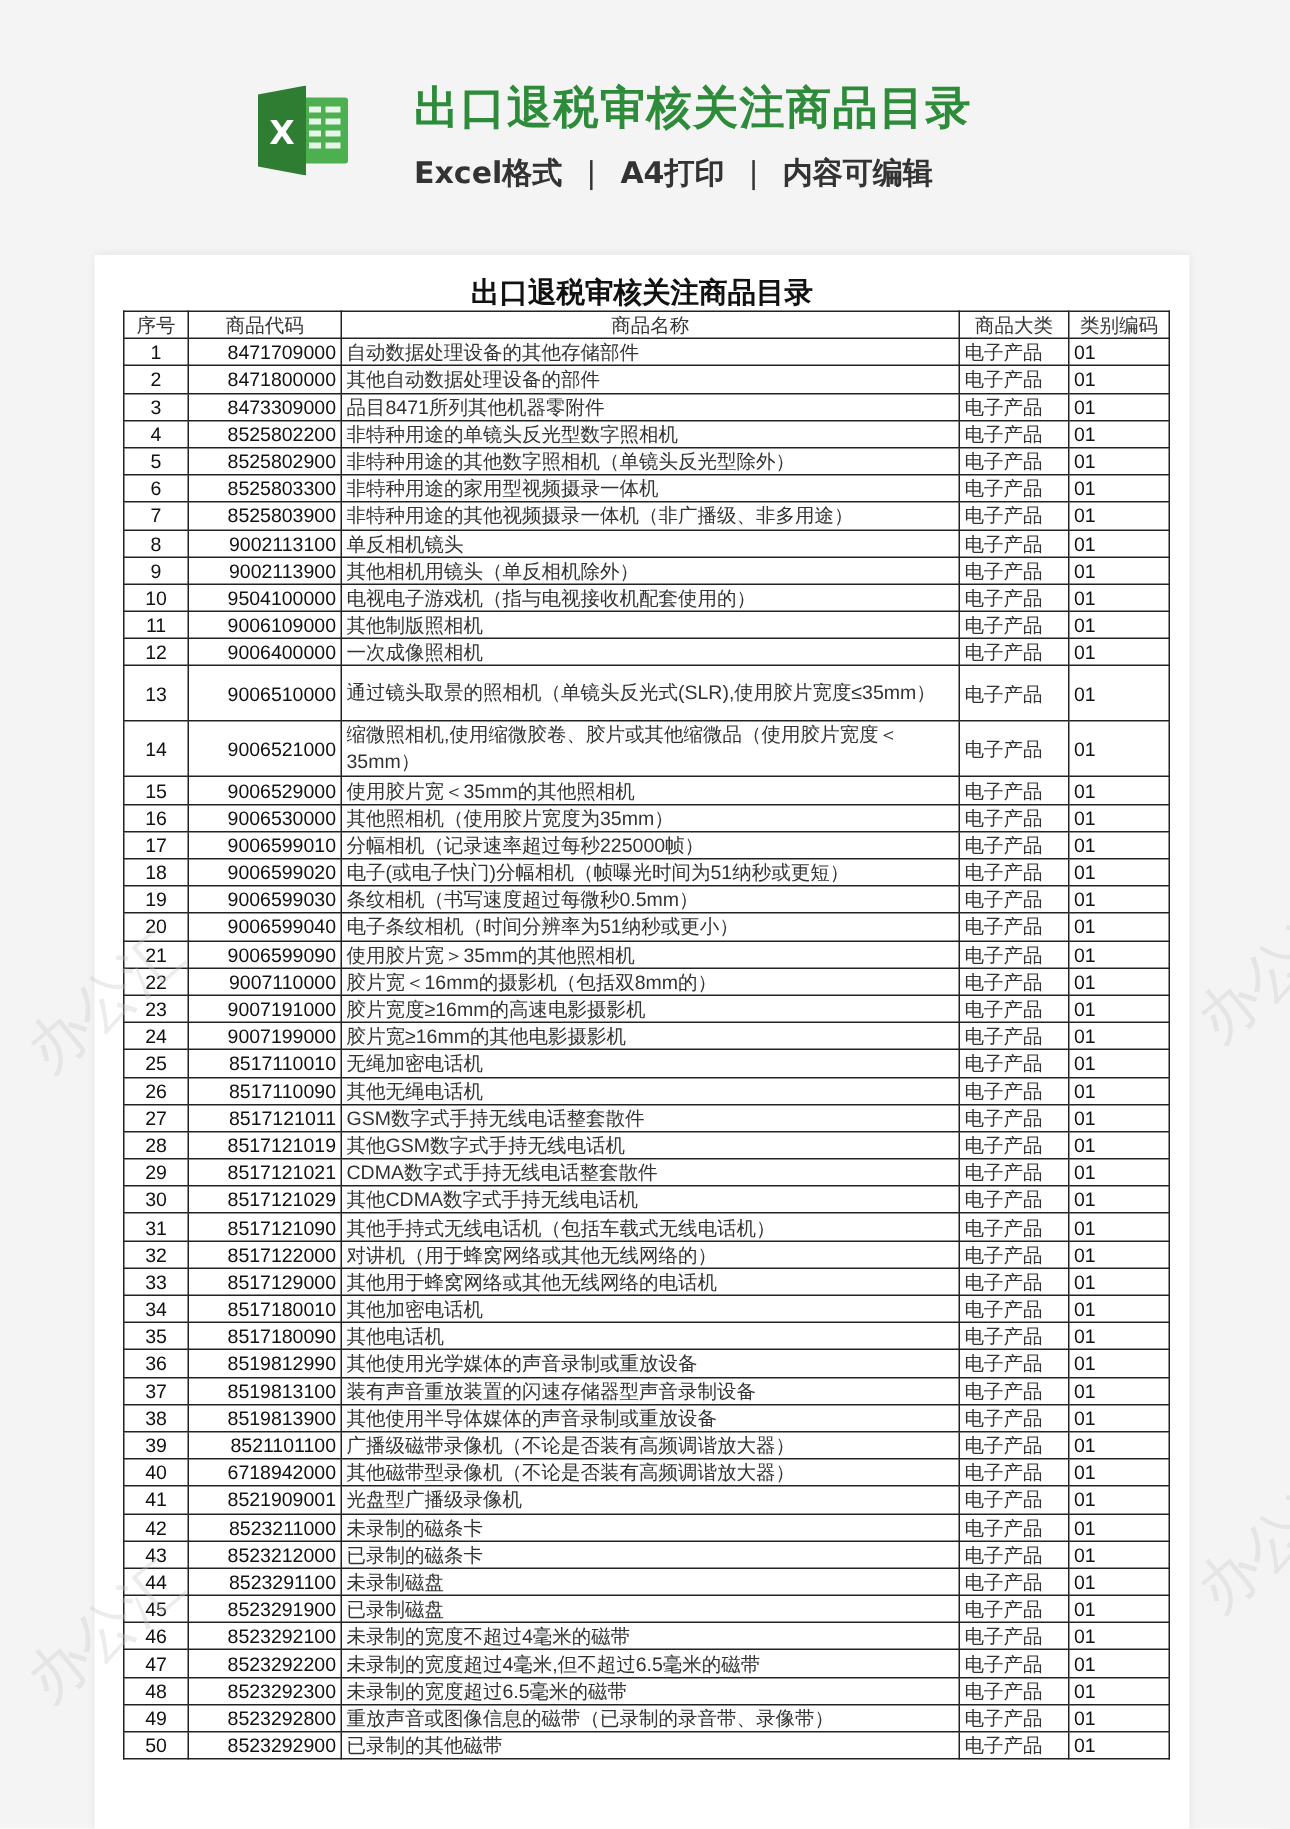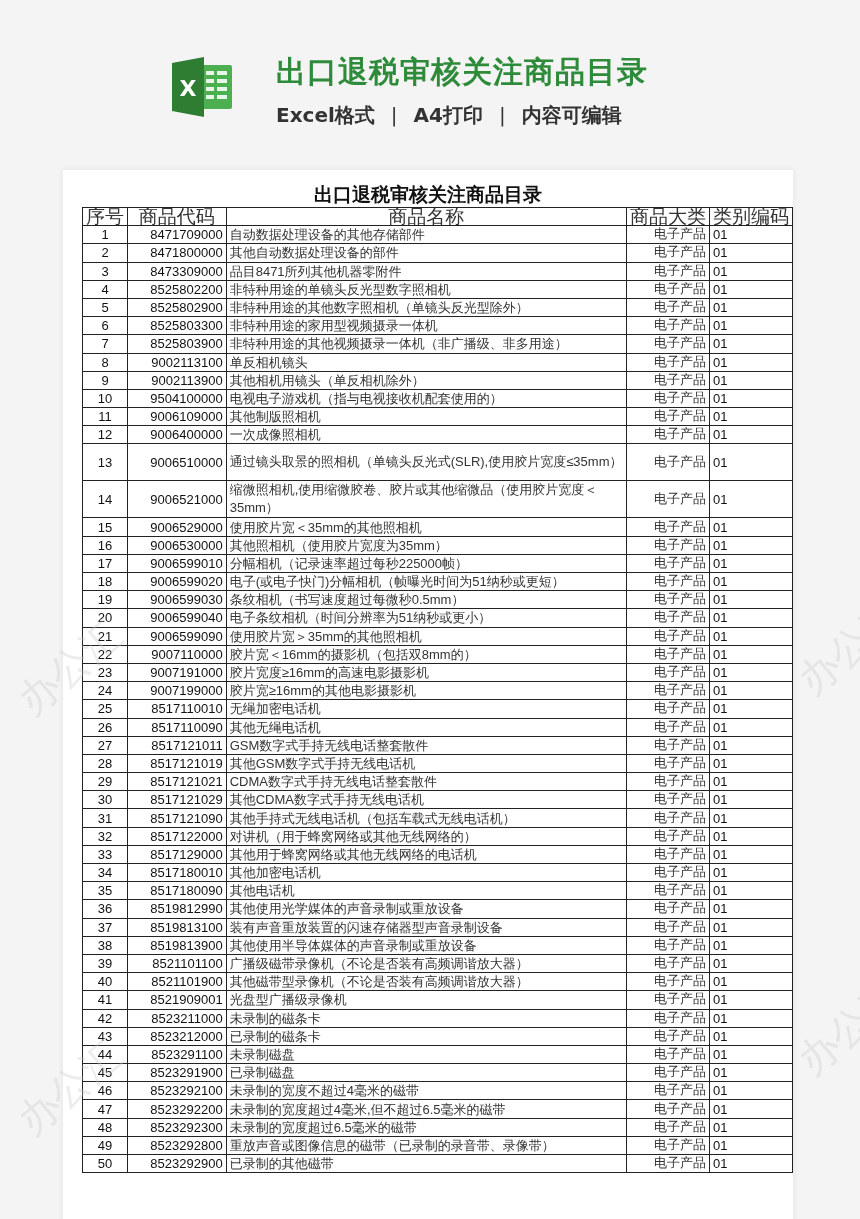--- a/index.html
+++ b/index.html
@@ -39,26 +39,26 @@
   }
   table.grid th, table.grid td {
     border: 1.5px solid #222;
     padding: 0 3px;
     height: 17.2px;
     font-size: 13px;
     line-height: 15px;
     white-space: nowrap;
     overflow: hidden;
   }
-  table.grid th { font-weight: normal; font-size: 19px; color: #333; text-align: center; }
+  table.grid th { font-weight: normal; font-size: 13px; color: #333; text-align: center; }
   td.c-no { width: 36px; text-align: center; font-size: 14px; }
   td.c-code { width: 95px; text-align: right; font-size: 14px; padding-left: 2px; }
   td.c-name { width: 405px; text-align: left; font-size: 12.5px; color: #333; }
   td.c-name.wrap { white-space: normal; height: 36px; line-height: 18px; }
-  td.c-cat { width: 66px; text-align: right; font-size: 13px; color: #333; font-family: Liberation Mono, monospace; }
+  td.c-cat { width: 66px; text-align: left; font-size: 13px; color: #333; }
   td.c-code2 { width: 60px; text-align: left; font-size: 14px; }
   .watermark {
     position: absolute; color: rgba(200,200,200,0.35); font-size: 40px;
     transform: rotate(-40deg); pointer-events: none; white-space: nowrap;
   }
 </style>
 </head>
 <body>
 
 <div class="header">
@@ -364,21 +364,21 @@
         </tr>
         <tr>
           <td class="c-no">39</td>
           <td class="c-code">8521101100</td>
           <td class="c-name">广播级磁带录像机（不论是否装有高频调谐放大器）</td>
           <td class="c-cat">电子产品</td>
           <td class="c-code2">01</td>
         </tr>
         <tr>
           <td class="c-no">40</td>
-          <td class="c-code">8521101900</td>
+          <td class="c-code">6718942000</td>
           <td class="c-name">其他磁带型录像机（不论是否装有高频调谐放大器）</td>
           <td class="c-cat">电子产品</td>
           <td class="c-code2">01</td>
         </tr>
         <tr>
           <td class="c-no">41</td>
           <td class="c-code">8521909001</td>
           <td class="c-name">光盘型广播级录像机</td>
           <td class="c-cat">电子产品</td>
           <td class="c-code2">01</td>

